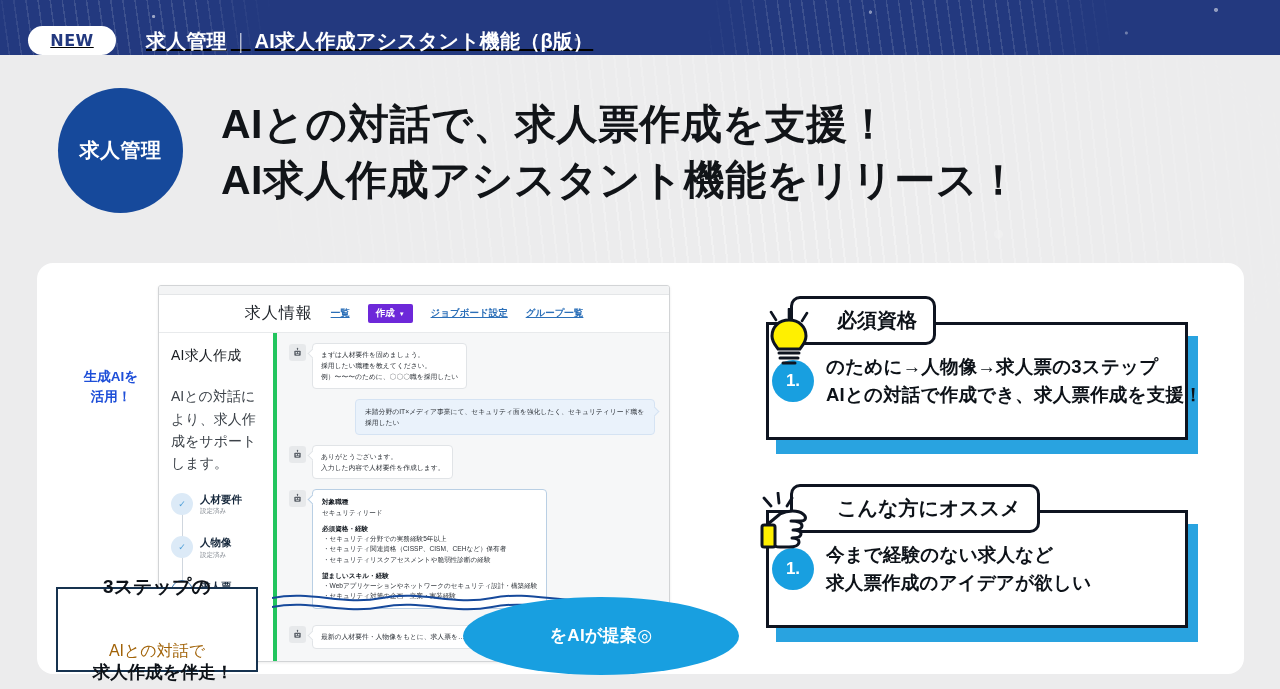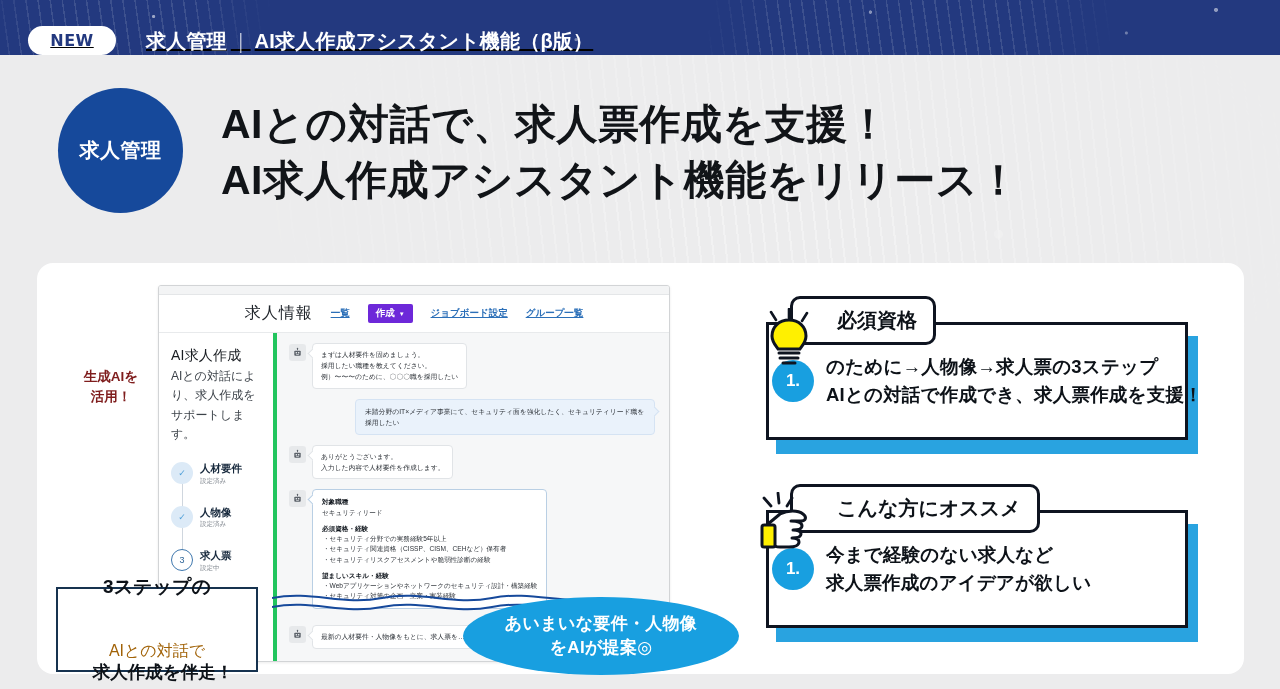--- a/index.html
+++ b/index.html
@@ -164,22 +164,22 @@
     width: 118px;
     padding: 12px 12px 0 12px;
     border-right: 4px solid #22c55e;
     background: #fff;
   }
   .side-title {
     font-size: 14px; color: #181c21; line-height: 1.45; letter-spacing: .2px;
   }
   .side-title .beta { color: #585e66; font-size: 12.5px; }
   .side-desc {
-    margin-top: 2px;
-    font-size: 12px; color: #3c4249; line-height: 1.6;
+    margin-top: 20px;
+    font-size: 14px; color: #3c4249; line-height: 1.6;
   }
   .steps { margin-top: 18px; position: relative; }
   .steps:before {
     content: "";
     position: absolute; left: 11px; top: 16px; bottom: 22px;
     width: 1px; background: #cfd6de;
   }
   .step { display: flex; gap: 7px; margin-bottom: 20px; position: relative; }
   .step-dot {
     width: 22px; height: 22px; border-radius: 50%;
@@ -259,21 +259,21 @@
   }
   .doc-h { font-weight: bold; color: #10161d; }
   .doc-gap { height: 6px; }
   .doc-li { padding-left: 1px; }
 
   
   .gen-ai-label {
     position: absolute; left: 63px; top: 367px;
     width: 96px;
     text-align: center;
-    color: #7f1d1d;
+    color: #1d4ed8;
     font-size: 13.5px;
     font-weight: bold;
     line-height: 1.45;
   }
 
   
   .note-box {
     position: absolute; left: 56px; top: 587px;
     width: 202px; height: 85px;
     background: #ffffff;
@@ -529,21 +529,20 @@
   <path d="M0,15 C40,7 70,23 110,15 C150,7 180,23 220,15 C260,7 295,23 330,15" fill="none" stroke="#16499b" stroke-width="2"></path>
 </svg>
 
 <div class="note-box">
   <div class="note-l1">3ステップの</div>
   <div class="note-l2">AIとの対話で</div>
   <div class="note-l3">求人作成を伴走！</div>
 </div>
 
 <div class="oval">
-  <div>あいまいな要件・人物像</div>
   <div>をAIが提案◎</div>
 </div>
 
 <div class="panel" id="p1">
   <div class="panel-shadow"></div>
   <div class="panel-box"></div>
   <div class="panel-body">
     <div class="num-circle">1.</div>
     <div class="panel-text">
       <div>のために→人物像→求人票の3ステップ</div>

